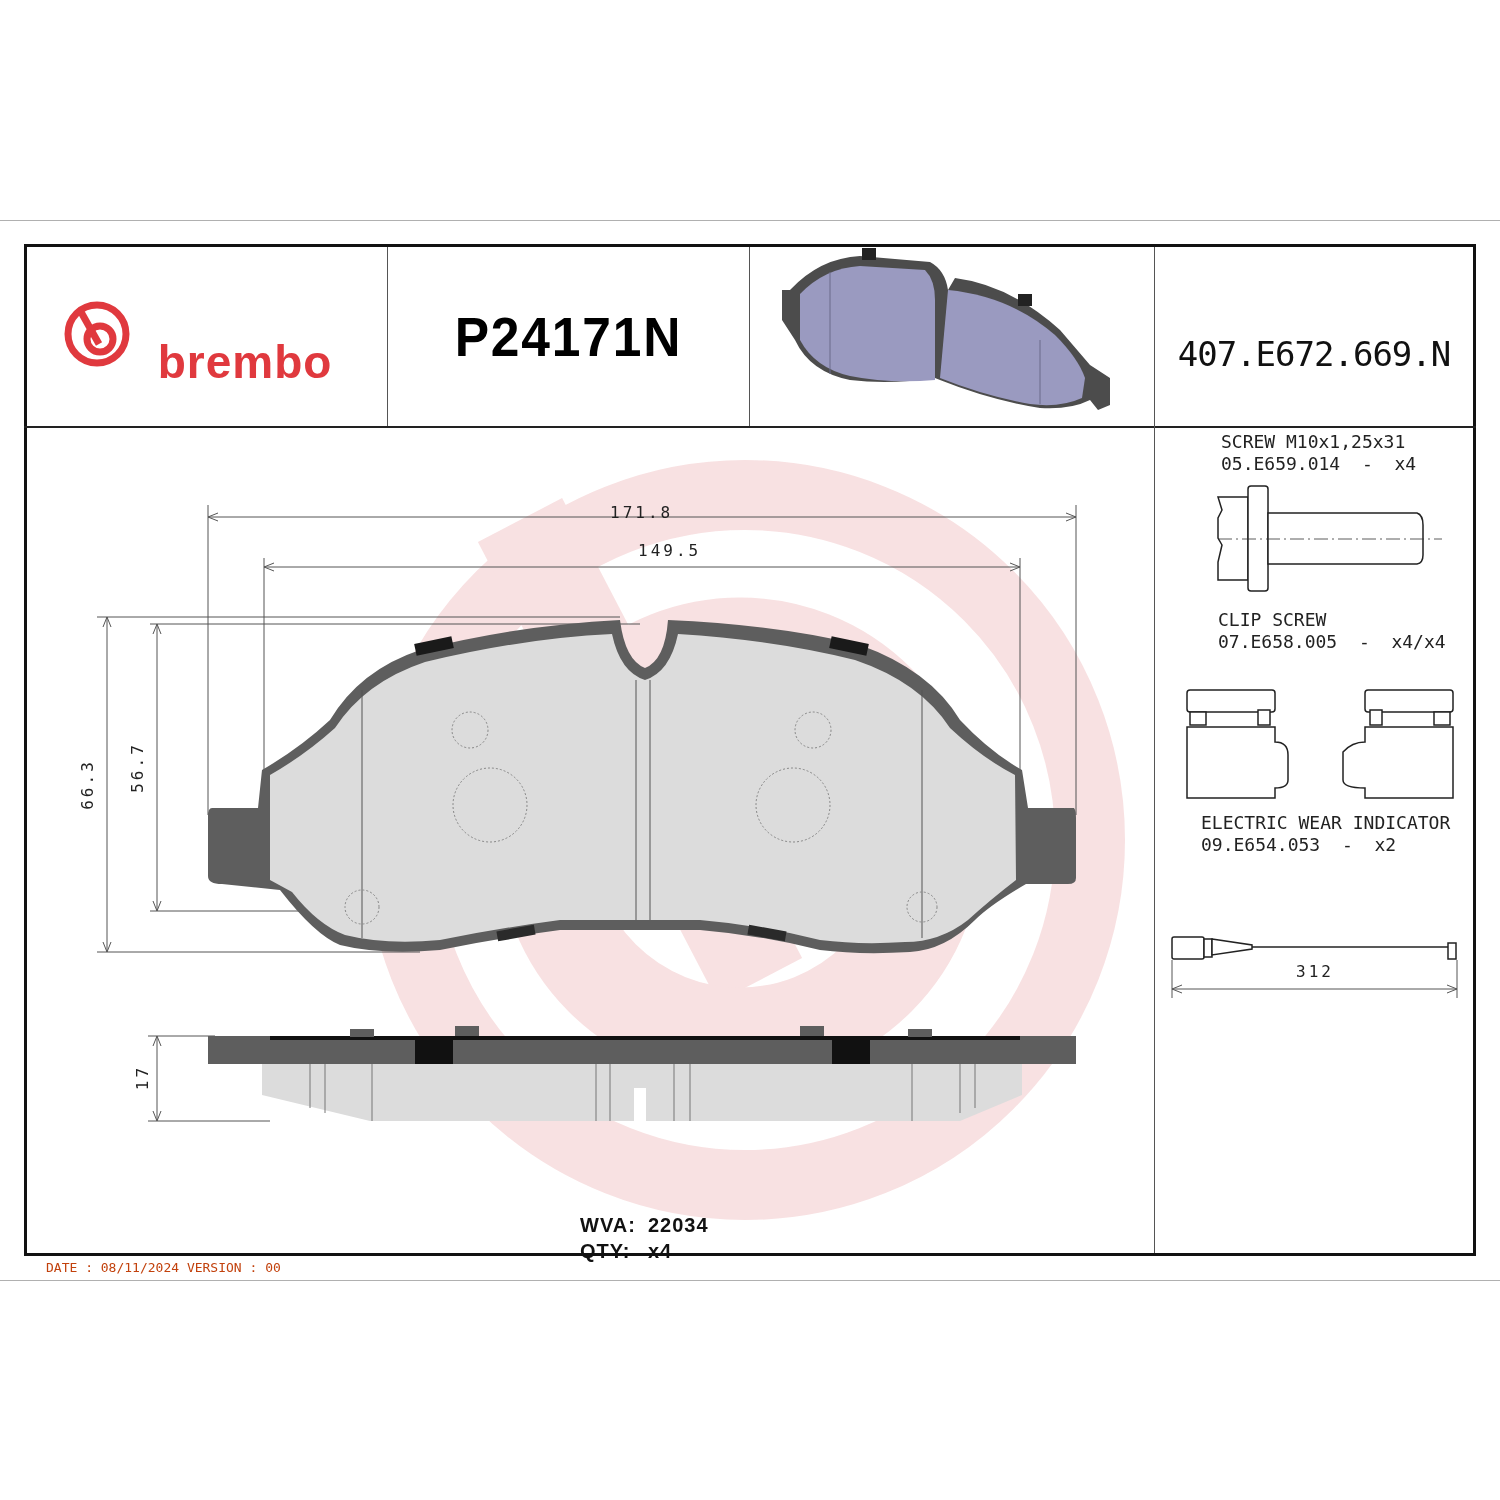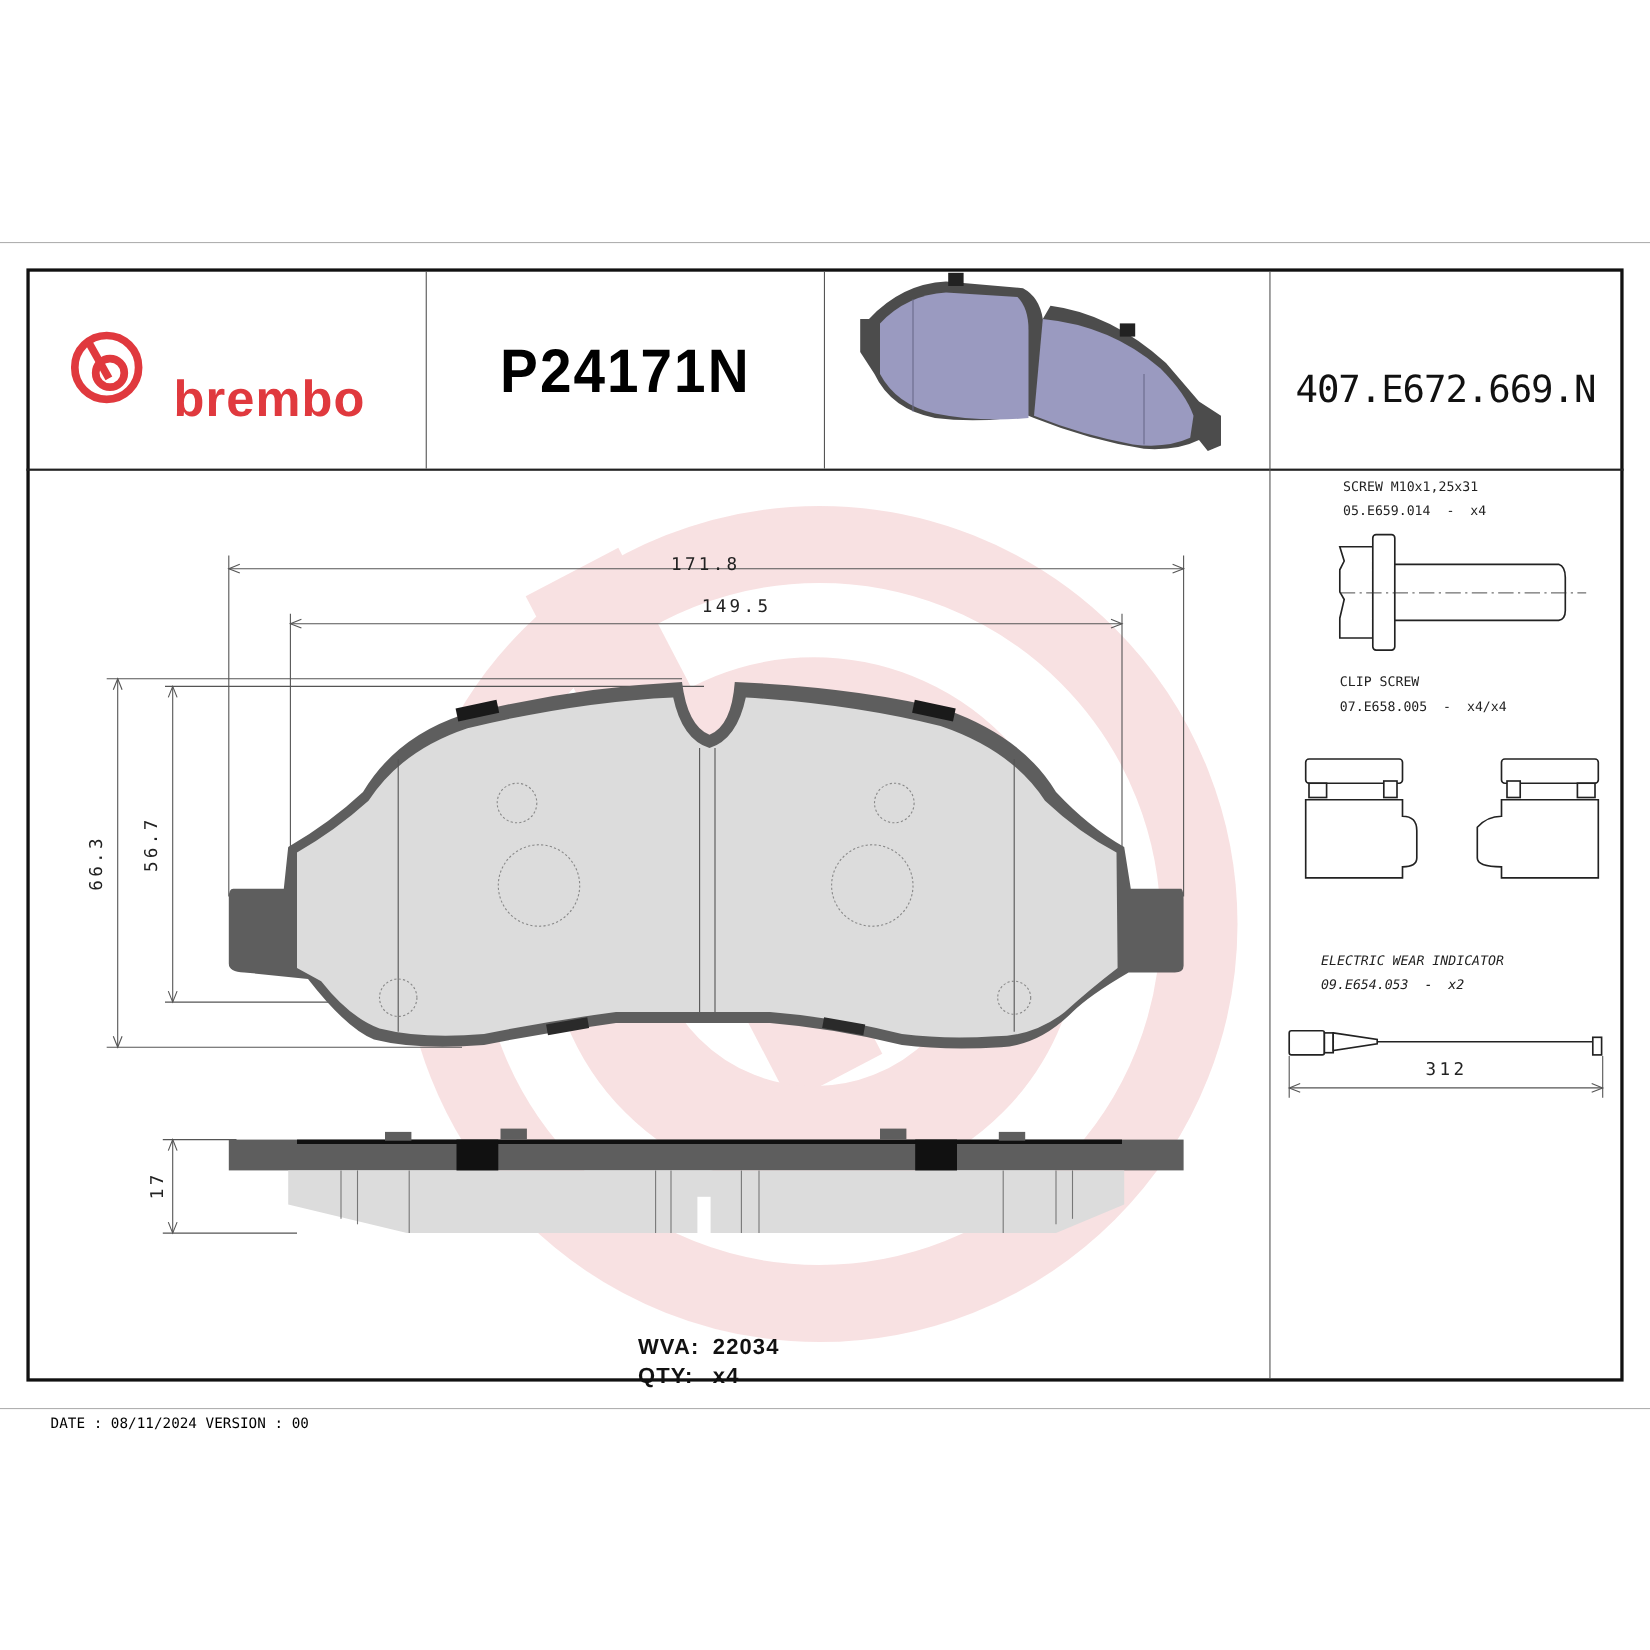--- a/index.html
+++ b/index.html
@@ -7,25 +7,25 @@
   .sheet { position: absolute; left: 0; top: 220px; width: 1500px; height: 1061px; border-top: 1px solid #b0b0b0; border-bottom: 1px solid #b0b0b0; box-sizing: border-box; }
   .frame { position: absolute; left: 24px; top: 244px; width: 1452px; height: 1012px; border: 3px solid #111; box-sizing: border-box; }
   .hdr-line { position: absolute; left: 24px; top: 426px; width: 1452px; height: 2px; background: #222; }
   .vline { position: absolute; width: 1px; background: #555; }
   .cell-text { position: absolute; display: flex; align-items: center; justify-content: center; }
   .logo { left: 27px; top: 247px; width: 360px; height: 230px; gap: 12px; }
   .logo-word { color: #e0393e; font-size: 46px; font-weight: bold; letter-spacing: 1px; }
   .part-no { left: 388px; top: 247px; width: 361px; height: 179px; font-family: "Liberation Sans", sans-serif; font-weight: bold; font-size: 56px; color: #000; letter-spacing: 2px; transform: scaleX(0.92); }
   .ref-no { left: 1155px; top: 247px; width: 318px; height: 213px; font-family: "DejaVu Sans Mono", monospace; font-size: 34px; color: #111; letter-spacing: -1px; }
   .mono { font-family: "DejaVu Sans Mono", monospace; color: #222; }
-  .acc-title { position: absolute; font-size: 12px; line-height: 22px; }
+  .acc-title { position: absolute; font-size: 18px; line-height: 22px; }
   .dim-text { position: absolute; font-family: "DejaVu Sans Mono", monospace; font-size: 16px; color: #222; letter-spacing: 3px; }
   .wva { position: absolute; left: 580px; top: 1180px; font-family: "Liberation Sans", sans-serif; font-weight: bold; font-size: 20px; line-height: 26px; color: #111; letter-spacing: 1px; margin-top: 32px; }
   .wva span { display: inline-block; }
-  .footer { position: absolute; left: 46px; top: 1260px; font-family: "DejaVu Sans Mono", monospace; font-size: 13px; color: #000000; margin-top: 27px; }
+  .footer { position: absolute; left: 46px; top: 1260px; font-family: "DejaVu Sans Mono", monospace; font-size: 13px; color: #c2410c; }
   svg { position: absolute; left: 0; top: 0; }
 </style>
 </head>
 <body>
 
 <div class="sheet"></div>
 
 <svg width="1500" height="1500" viewBox="0 0 1500 1500">
 
   <g opacity="0.85">
@@ -193,19 +193,19 @@
 </div>
 
 <div class="acc-title mono" style="left:1221px; top:431px;">
   <div>SCREW M10x1,25x31</div>
   <div style="white-space:pre">05.E659.014  -  x4</div>
 </div>
 <div class="acc-title mono" style="left:1218px; top:609px;">
   <div>CLIP SCREW</div>
   <div style="white-space:pre">07.E658.005  -  x4/x4</div>
 </div>
-<div class="acc-title mono" style="left:1201px; top:862px;font-style:italic;">
+<div class="acc-title mono" style="left:1201px; top:812px;">
   <div>ELECTRIC WEAR INDICATOR</div>
   <div style="white-space:pre">09.E654.053  -  x2</div>
 </div>
 <div class="dim-text" style="left:1296px; top:962px;">312</div>
 
 <div class="footer">DATE : 08/11/2024 VERSION : 00</div>
 
 </body></html>

